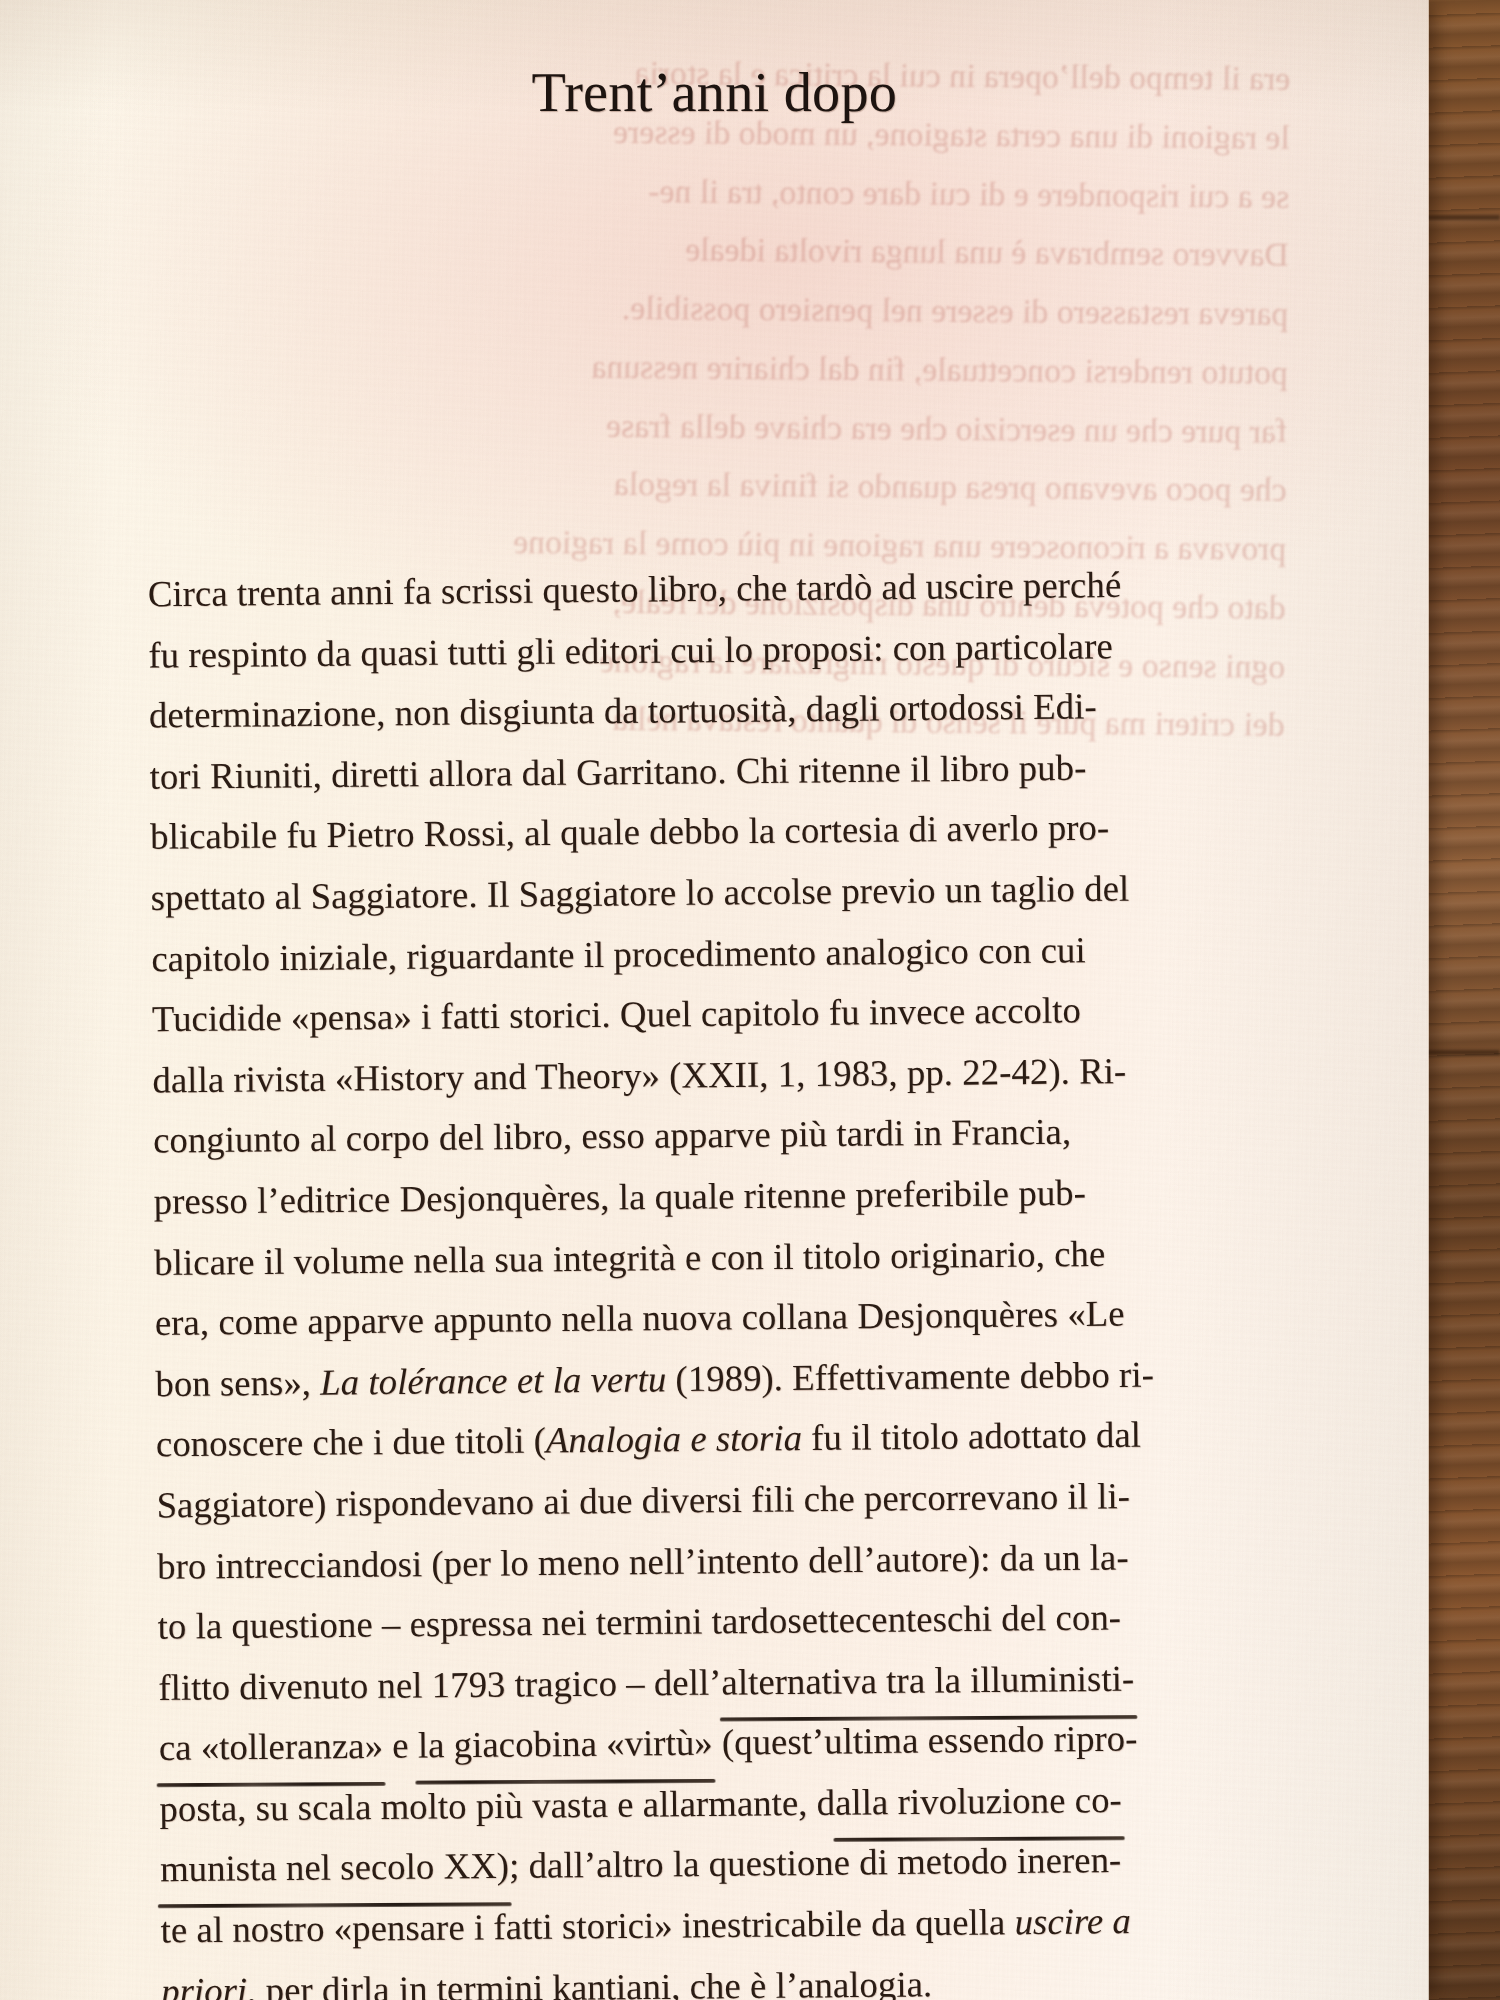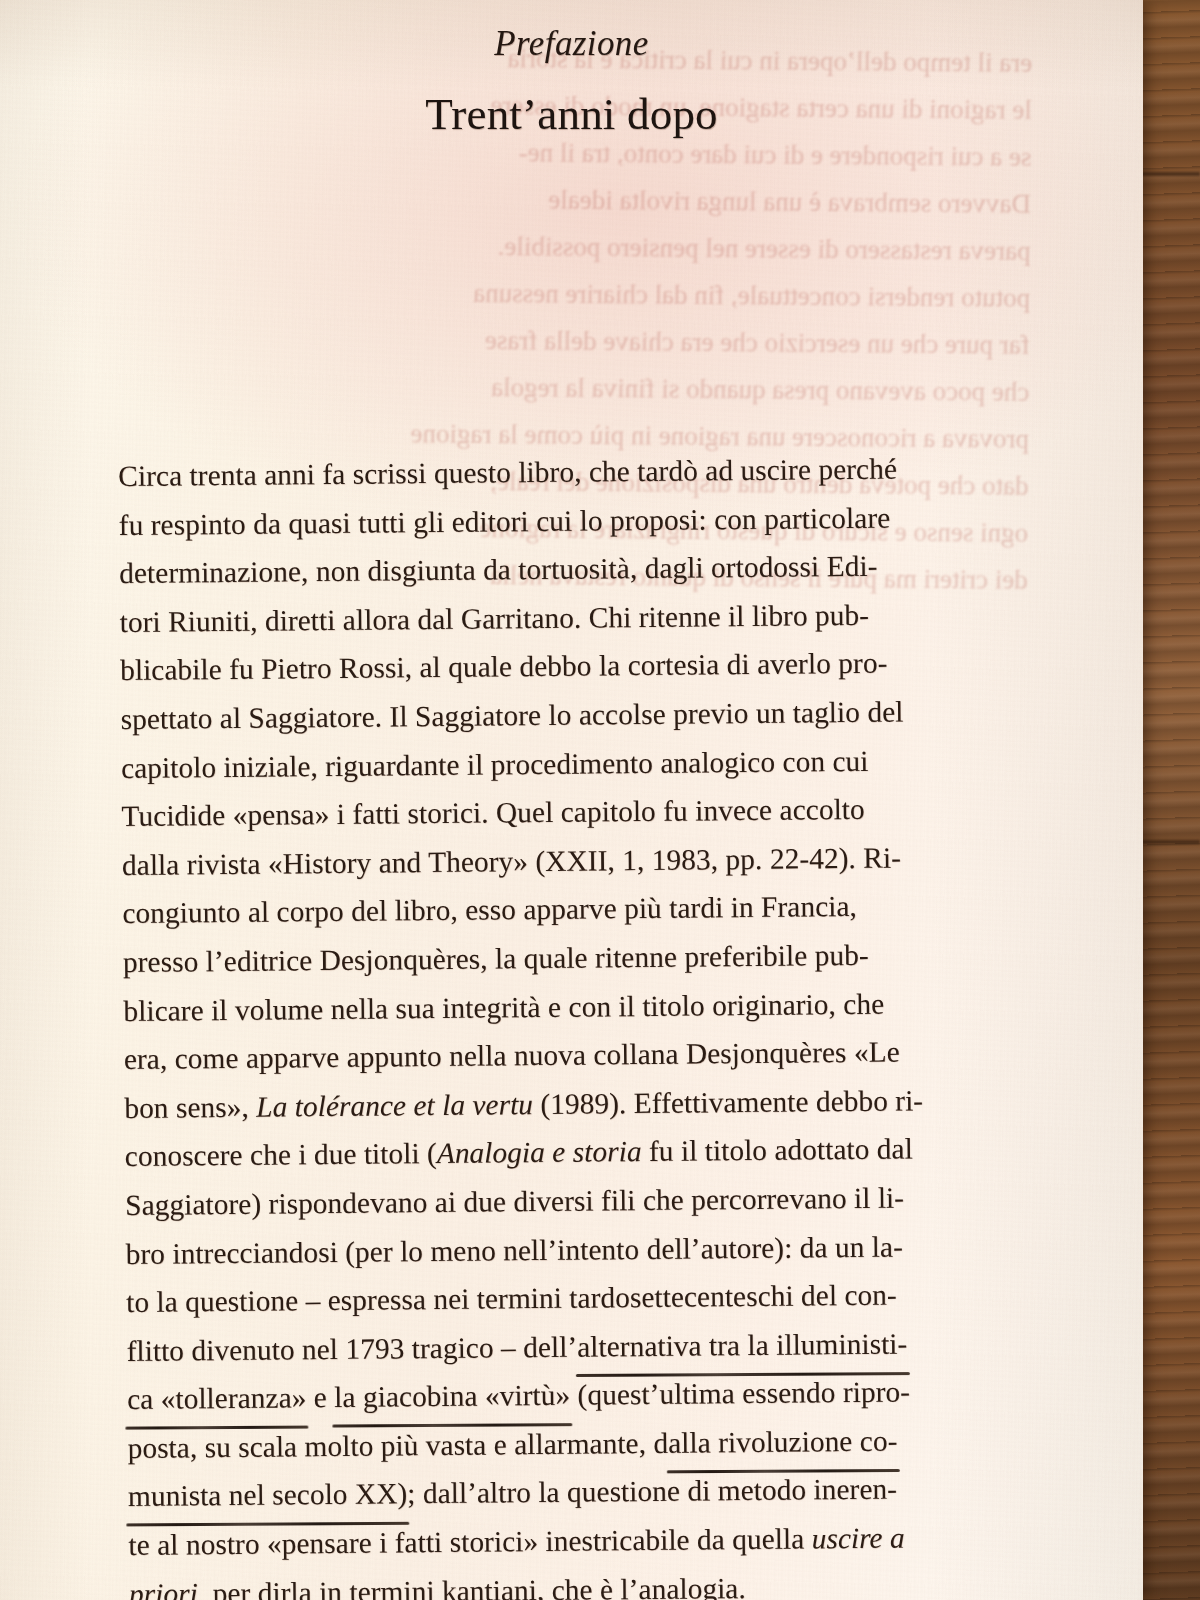--- a/index.html
+++ b/index.html
@@ -215,21 +215,20 @@
       <div class="ghost-line">dato che poteva dentro una disposizione del reale,</div>
       <div class="ghost-line">ogni senso e sicuro di questo ringraziare la ragione</div>
       <div class="ghost-line">dei criteri ma pure il senso di quanto restava nella</div>
     </div>
 
   <div id="grain"></div>
   <div id="curve"></div>
   <div id="shadow-top"></div>
 
   <div id="head">
-    <div id="running-head">Prefazione</div>
     <div id="chapter-title">Trent’anni dopo</div>
   </div>
 
   <div id="body-text">
       <div class="tline"><span>Circa trenta anni fa scrissi questo libro, che tardò ad uscire perché</span></div>
       <div class="tline"><span>fu respinto da quasi tutti gli editori cui lo proposi: con particolare</span></div>
       <div class="tline"><span>determinazione, non disgiunta da tortuosità, dagli ortodossi Edi-</span></div>
       <div class="tline"><span>tori Riuniti, diretti allora dal Garritano. Chi ritenne il libro pub-</span></div>
       <div class="tline"><span>blicabile fu Pietro Rossi, al quale debbo la cortesia di averlo pro-</span></div>
       <div class="tline"><span>spettato al Saggiatore. Il Saggiatore lo accolse previo un taglio del</span></div>

